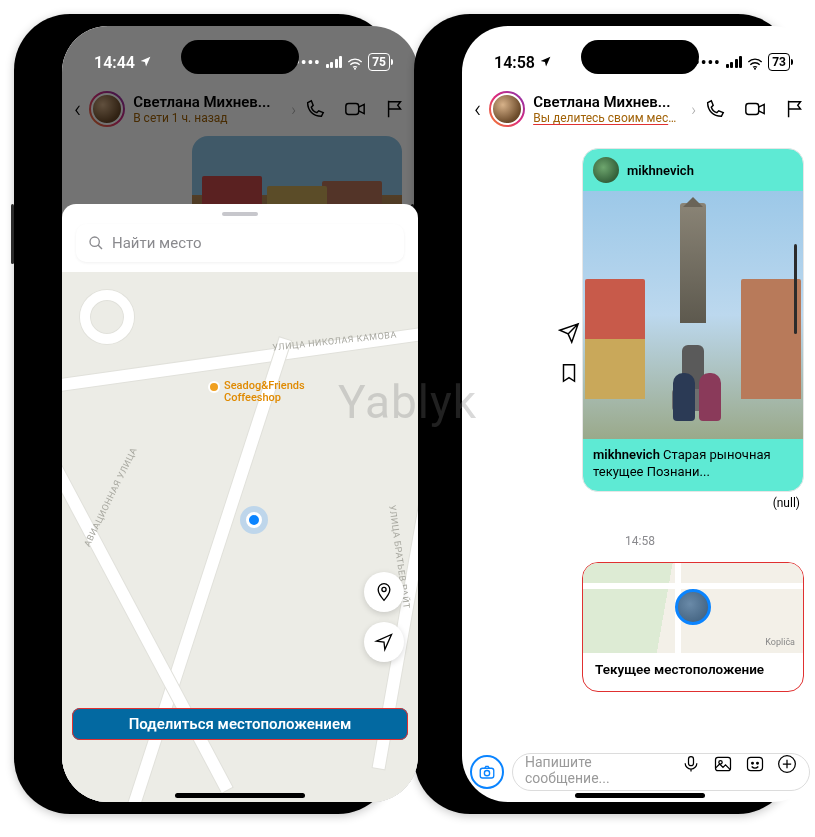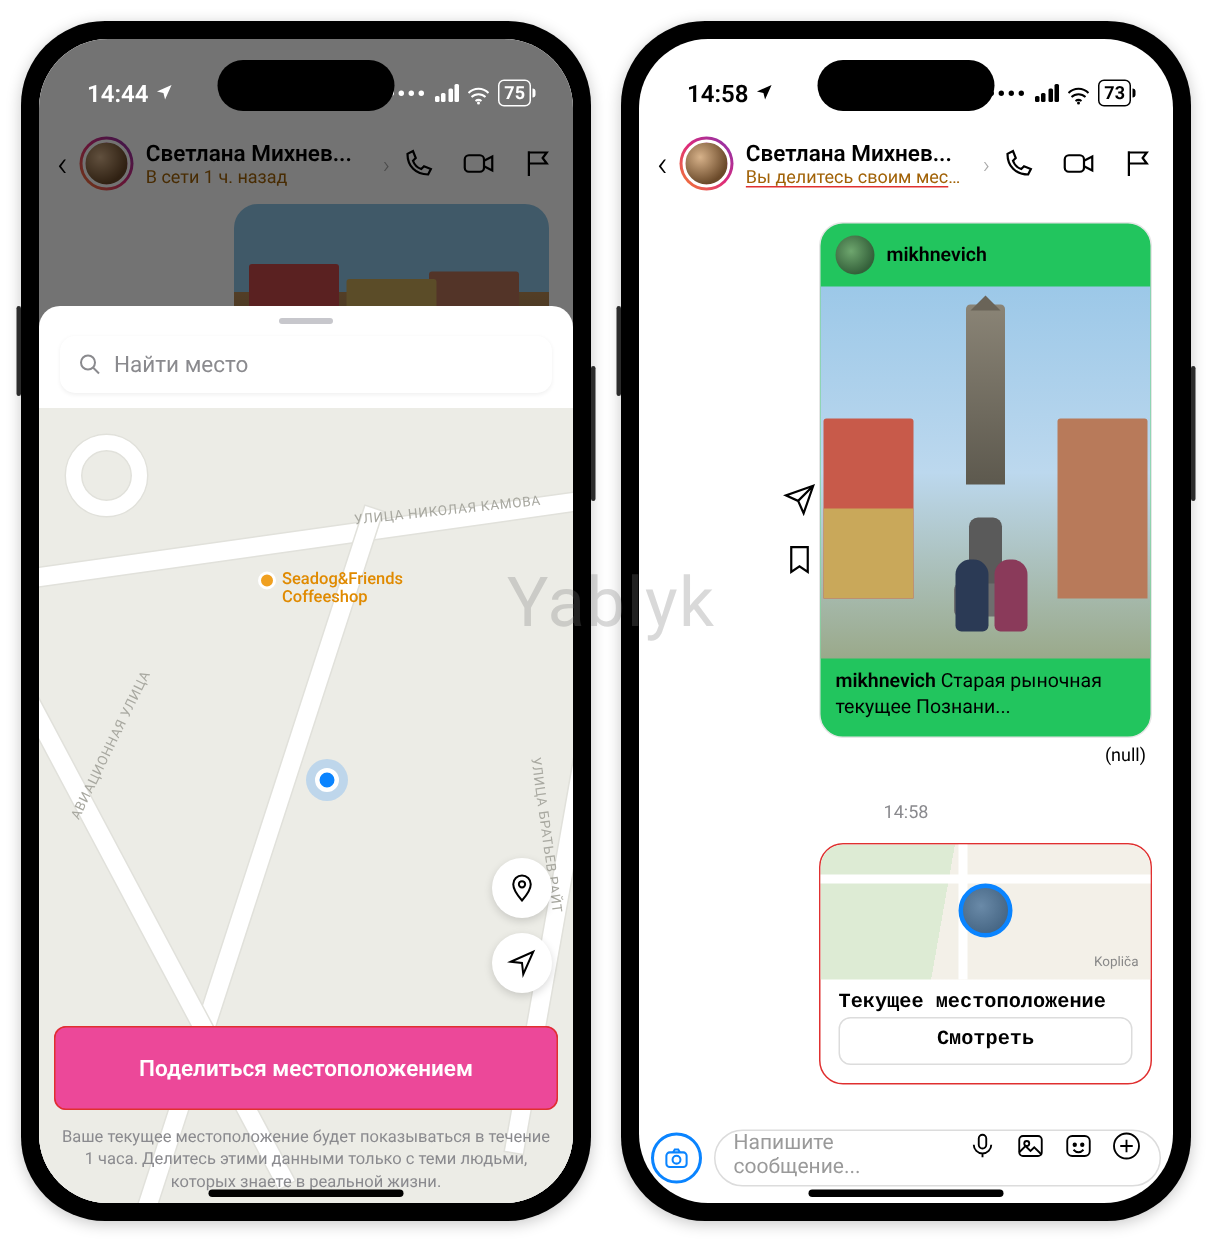--- a/index.html
+++ b/index.html
@@ -40,20 +40,21 @@
     border-radius:3px;
   }
   .phone::before { left:-3px; top:190px; width:3px; height:60px; }
   .phone::after  { right:-3px; top:230px; width:3px; height:90px; }
   .screen {
     width: 100%; height: 100%;
     border-radius: 46px;
     background: #fff;
     overflow: hidden;
     position: relative;
+    margin-left: 36px;
   }
   .island {
     position: absolute;
     top: 14px; left: 50%;
     transform: translateX(-50%);
     width: 118px; height: 34px;
     background: #000;
     border-radius: 20px;
     z-index: 30;
   }
@@ -199,22 +200,22 @@
     position:absolute; right:14px;
     width:40px; height:40px; border-radius:50%;
     background:#fff; box-shadow:0 2px 6px rgba(0,0,0,0.15);
     display:flex; align-items:center; justify-content:center;
   }
   .map-btn svg { width:20px; height:20px; stroke:#000; fill:none; stroke-width:1.6; }
   .map-btn.pin-btn { bottom:190px; }
   .map-btn.locate-btn { bottom:140px; }
   .share-btn {
     position:absolute; bottom:62px; left:10px; right:10px;
-    height:56px; border-radius:8px;
-    background:#ec4899;
+    height:32px; border-radius:8px;
+    background:#0369a1;
     color:#fff; font-size:15px; font-weight:600;
     display:flex; align-items:center; justify-content:center;
     outline:1.5px solid #e03030; outline-offset:-1px;
   }
   .disclaimer {
     position:absolute; bottom:6px; left:12px; right:12px;
     font-size:11px; color:#8a8a8e;
     text-align:center; line-height:1.35;
   }
   .home-indicator {
@@ -223,21 +224,21 @@
     z-index:40;
   }
   
   .p2-body {
     position:absolute; top:112px; left:0; right:0; bottom:0;
     display:flex; flex-direction:column;
   }
   .post-card {
     margin: 10px 14px 0 auto;
     width: 222px;
-    background:#22c55e;
+    background:#5eead4;
     border:1px solid #e6e6e6;
     border-radius:16px;
     overflow:hidden;
     position:relative;
   }
   .post-head {
     display:flex; align-items:center; gap:8px;
     padding:8px 10px;
   }
   .post-avatar {
@@ -321,21 +322,21 @@
   }
   .loc-road.a { top:20px; left:0; right:0; height:6px; }
   .loc-road.b { top:0; bottom:0; left:92px; width:6px; }
   .loc-marker {
     position:absolute; top:26px; left:50%; transform:translateX(-50%);
     width:36px; height:36px; border-radius:50%;
     border:3px solid #0a84ff;
     background:radial-gradient(circle at 40% 40%,#6a8aa8,#3a5a78);
   }
   .loc-label { position:absolute; right:8px; bottom:6px; font-size:9px; color:#888; }
-  .loc-body { padding:8px 12px 12px;font-family:Liberation Mono, monospace; }
+  .loc-body { padding:8px 12px 12px; }
   .loc-title { font-size:13.5px; font-weight:600; margin-bottom:2px; }
   .loc-sub { font-size:12px; color:#6e6e6e; margin-bottom:10px; }
   .loc-btn {
     width:100%; height:32px; border-radius:8px;
     border:1px solid #dcdcdc; background:#fff;
     font-size:13.5px; font-weight:600;
     display:flex; align-items:center; justify-content:center;
   }
   .composer {
     position:absolute; bottom:8px; left:8px; right:8px;
@@ -461,21 +462,20 @@
                 <path d="M12 2a7 7 0 0 1 7 7c0 5-7 13-7 13S5 14 5 9a7 7 0 0 1 7-7Z"></path>
                 <circle cx="12" cy="9" r="2.5"></circle>
               </svg>
           </div>
           <div class="map-btn locate-btn">
             <svg viewBox="0 0 24 24">
                 <path d="M3 11 L21 3 L13 21 L12 12 Z"></path>
               </svg>
           </div>
           <div class="share-btn">Поделиться местоположением</div>
-          <div class="disclaimer">Ваше текущее местоположение будет показываться в течение 1 часа. Делитесь этими данными только с теми людьми, которых знаете в реальной жизни.</div>
         </div>
       </div>
 
       <div class="home-indicator"></div>
     </div>
   </div>
 
   <div class="phone">
     <div class="screen">
       <div class="island"></div>
@@ -563,21 +563,20 @@
 
         <div class="loc-card">
           <div class="loc-map">
             <div class="loc-road a"></div>
             <div class="loc-road b"></div>
             <div class="loc-marker"></div>
             <div class="loc-label">Kopliča</div>
           </div>
           <div class="loc-body">
             <div class="loc-title">Текущее местоположение</div>
-            <div class="loc-btn">Смотреть</div>
           </div>
         </div>
       </div>
 
       <div class="composer">
         <div class="cam-btn">
           <svg viewBox="0 0 24 24">
               <rect x="3" y="7" width="18" height="13" rx="3"></rect>
               <circle cx="12" cy="13.5" r="3.5"></circle>
               <path d="M9 7l1.5-2.5h3L15 7"></path>

